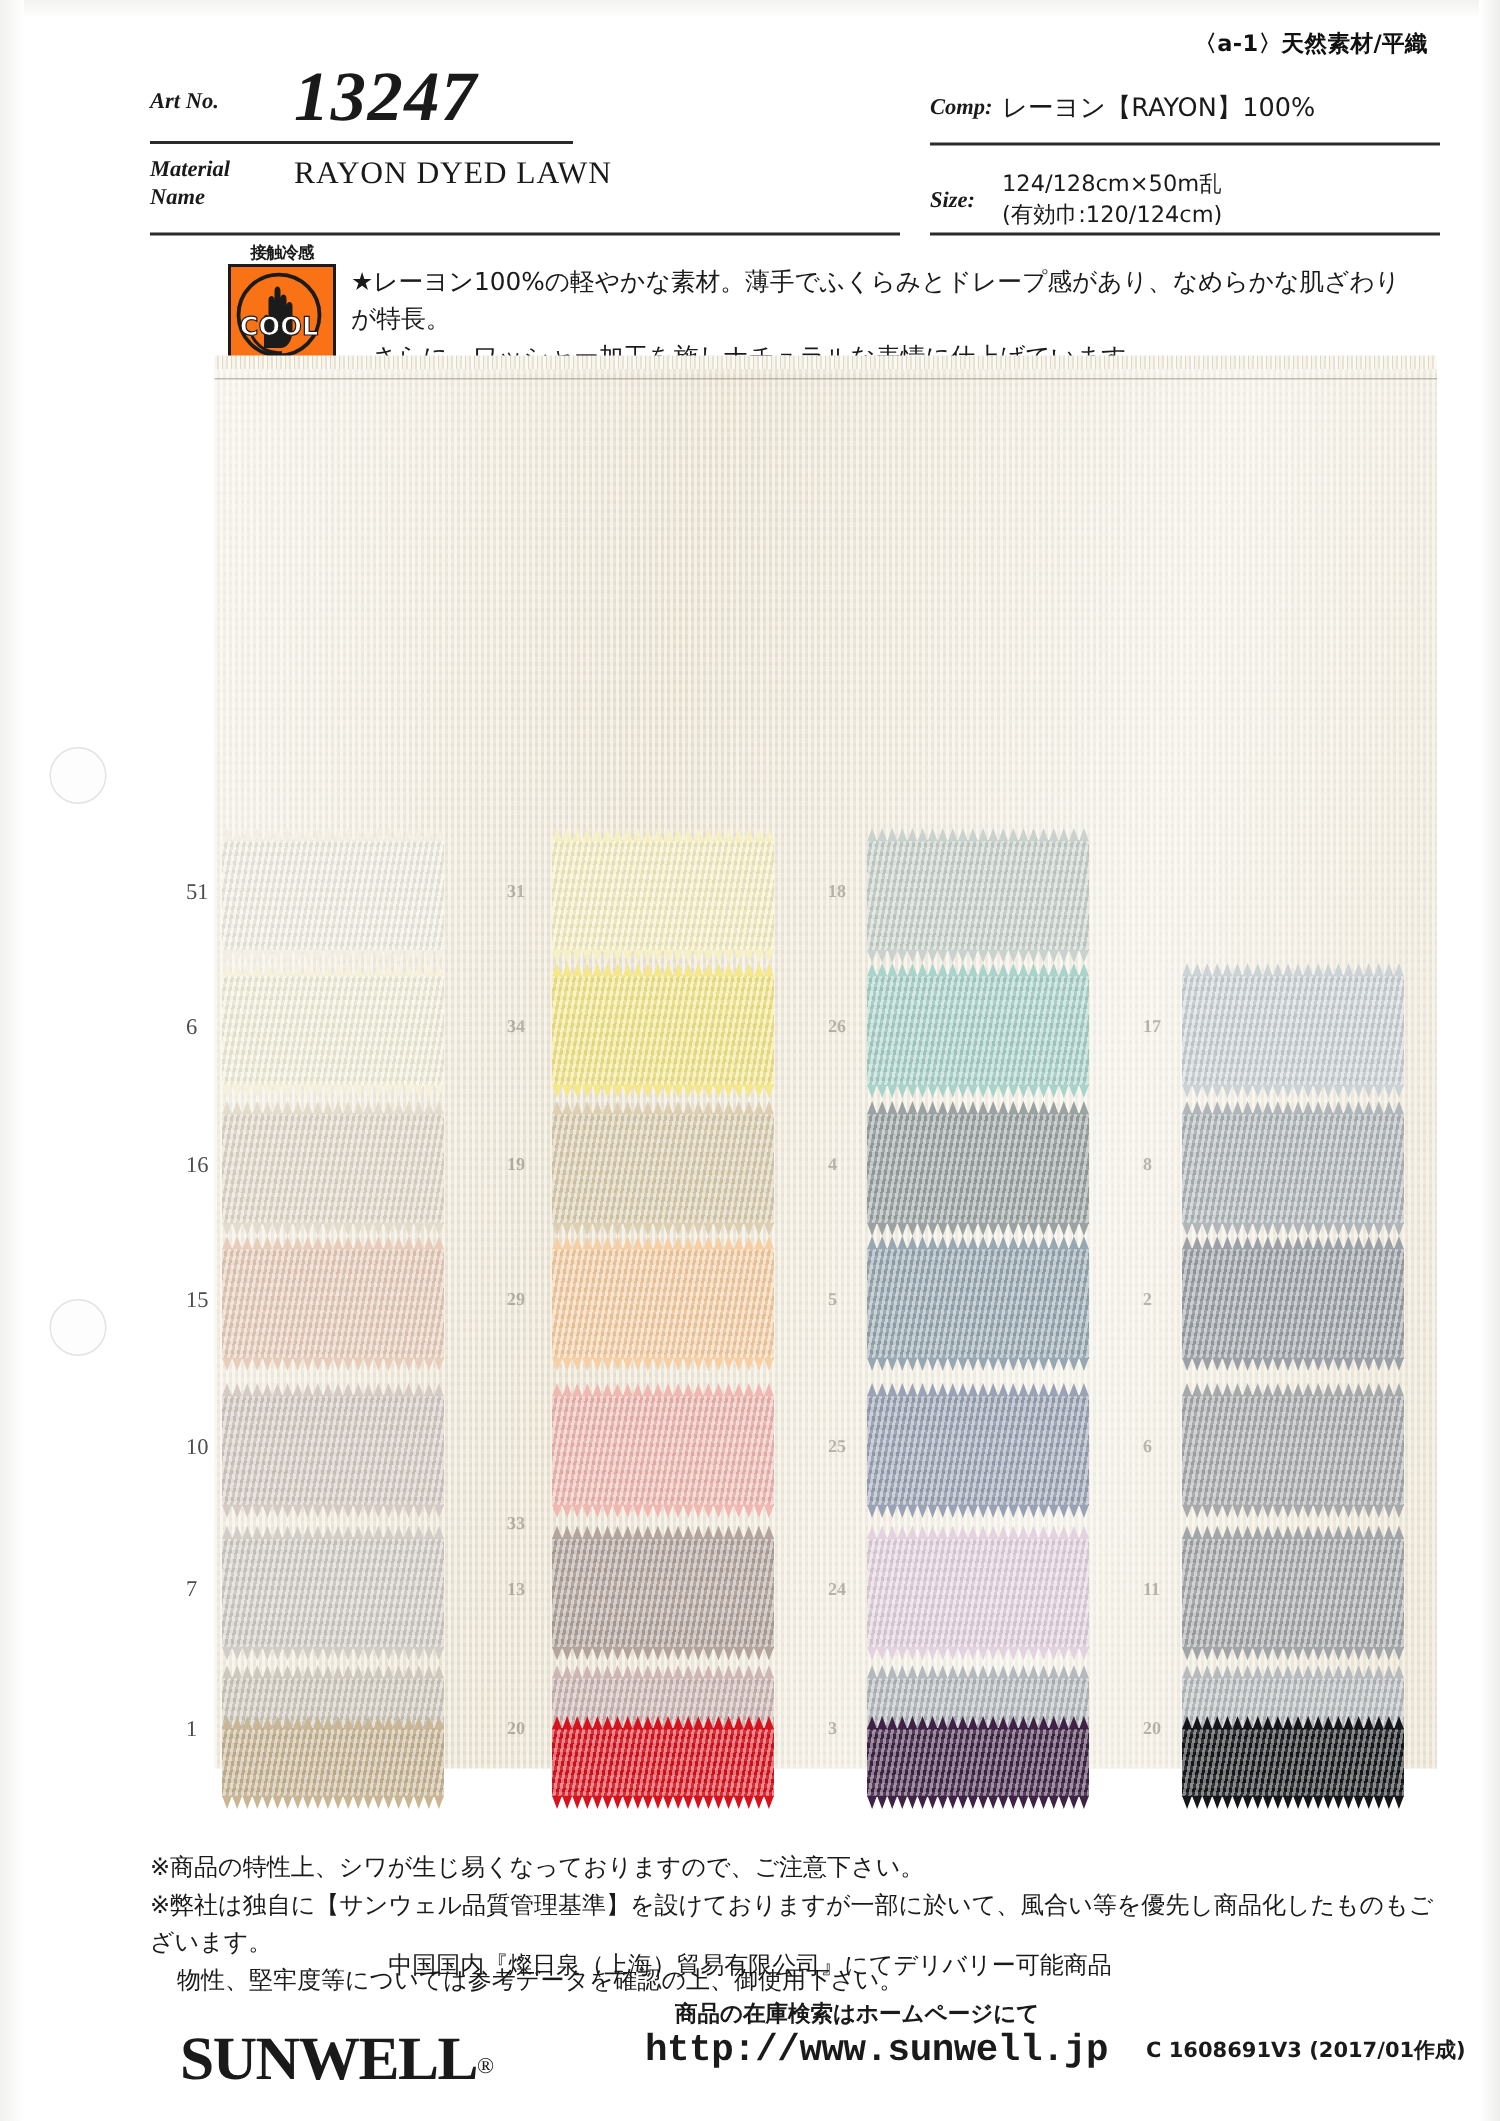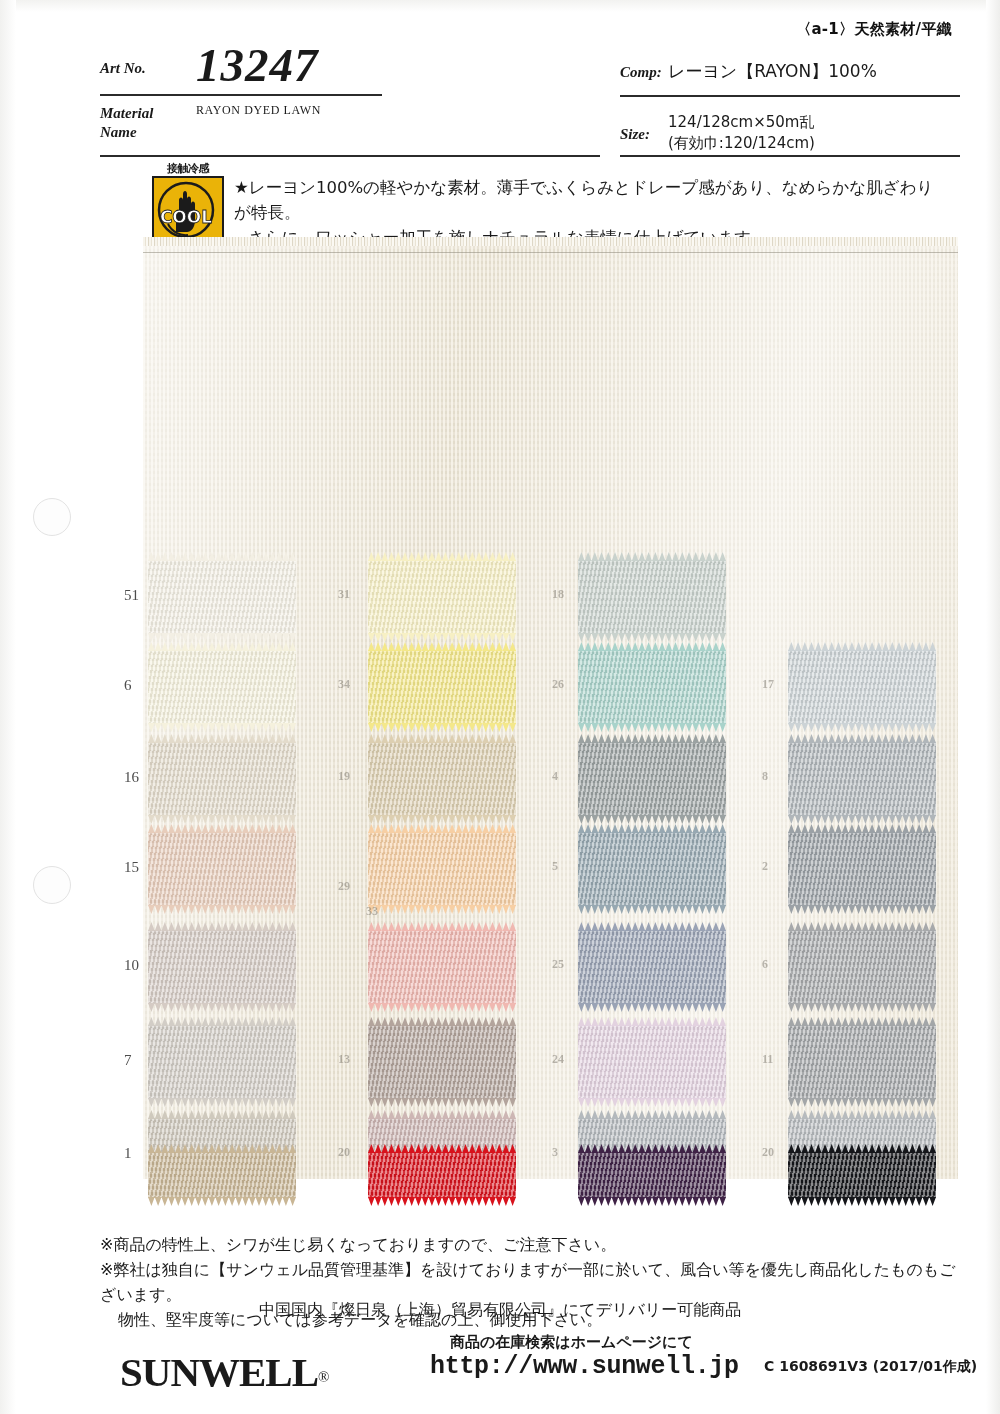--- a/index.html
+++ b/index.html
@@ -33,37 +33,37 @@
       font-family:"Liberation Serif",serif;}
   .rule-art{position:absolute;left:100px;top:94px;width:282px;height:2px;background:#2b2b2b;}
 
   .comp-label{position:absolute;left:620px;top:64px;font-size:15px;font-style:italic;font-weight:700;}
   .comp-value{position:absolute;left:668px;top:60px;font-size:17px;
       font-family:"DejaVu Sans","Liberation Sans",sans-serif;letter-spacing:0px;}
   .rule-comp{position:absolute;left:620px;top:95px;width:340px;height:2px;background:#2b2b2b;}
 
   .matname-label{position:absolute;left:100px;top:104px;font-size:15px;
       font-style:italic;font-weight:700;line-height:19px;}
-  .mat-en{position:absolute;left:196px;top:103px;font-size:12px;letter-spacing:.6px;
+  .mat-en{position:absolute;left:196px;top:103px;font-size:21px;letter-spacing:.6px;
       font-family:"Liberation Serif",serif;}
   .mat-jp{position:absolute;left:194px;top:119px;font-size:27px;letter-spacing:1px;
       font-family:"DejaVu Sans","Liberation Sans",sans-serif;font-weight:400;}
   .rule-mat{position:absolute;left:100px;top:155px;width:500px;height:2px;background:#2b2b2b;}
 
   .size-label{position:absolute;left:620px;top:126px;font-size:15px;font-style:italic;font-weight:700;}
   .size-value{position:absolute;left:668px;top:112px;font-size:15px;line-height:21px;
       font-family:"DejaVu Sans","Liberation Sans",sans-serif;}
   .rule-size{position:absolute;left:620px;top:155px;width:340px;height:2px;background:#2b2b2b;}
 
   
   .coolwrap{position:absolute;left:150px;top:163px;width:76px;}
   .cool-cap{font-size:11px;font-weight:700;letter-spacing:-.5px;text-align:center;
       font-family:"DejaVu Sans","Liberation Sans",sans-serif;line-height:12px;}
   .cool-box{width:68px;height:68px;border:2px solid #1b1b1b;margin:1px auto 0;position:relative;
-      background:#eab308;overflow:hidden;}
+      background:#f97316;overflow:hidden;}
   .cool-box svg{position:absolute;left:0;top:0;}
 
   .desc{position:absolute;left:234px;top:175px;width:716px;font-size:16.5px;line-height:25px;
       font-family:"DejaVu Sans","Liberation Sans",sans-serif;}
   .desc .l2{padding-left:14px;display:block;}
 
   
   #fabric{position:absolute;left:143px;top:244px;width:815px;height:935px;
       background:#f6f2e8;}
   #fabric .weave{position:absolute;inset:0;
@@ -294,21 +294,21 @@
       <div class="swnum" style="left: 124px; top: 859px;">15</div>
       <div class="sw" style="left: 368px; top: 832px; width: 148px; height: 74px; background: rgb(247, 207, 164);">
         <div class="patch-inner"></div>
         <svg width="148" height="9" viewBox="0 0 148 9" class="zig t">
           <path d="M0 9 L3.4 0 L6.7 9 L10.1 0 L13.5 9 L16.8 0 L20.2 9 L23.5 0 L26.9 9 L30.3 0 L33.6 9 L37.0 0 L40.4 9 L43.7 0 L47.1 9 L50.5 0 L53.8 9 L57.2 0 L60.5 9 L63.9 0 L67.3 9 L70.6 0 L74.0 9 L77.4 0 L80.7 9 L84.1 0 L87.5 9 L90.8 0 L94.2 9 L97.5 0 L100.9 9 L104.3 0 L107.6 9 L111.0 0 L114.4 9 L117.7 0 L121.1 9 L124.5 0 L127.8 9 L131.2 0 L134.5 9 L137.9 0 L141.3 9 L144.6 0 L148.0 9 Z" fill="#f7cfa4"></path>
         </svg>
         <svg width="148" height="9" viewBox="0 0 148 9" class="zig b" style="transform: scaleY(-1);">
           <path d="M0 9 L3.4 0 L6.7 9 L10.1 0 L13.5 9 L16.8 0 L20.2 9 L23.5 0 L26.9 9 L30.3 0 L33.6 9 L37.0 0 L40.4 9 L43.7 0 L47.1 9 L50.5 0 L53.8 9 L57.2 0 L60.5 9 L63.9 0 L67.3 9 L70.6 0 L74.0 9 L77.4 0 L80.7 9 L84.1 0 L87.5 9 L90.8 0 L94.2 9 L97.5 0 L100.9 9 L104.3 0 L107.6 9 L111.0 0 L114.4 9 L117.7 0 L121.1 9 L124.5 0 L127.8 9 L131.2 0 L134.5 9 L137.9 0 L141.3 9 L144.6 0 L148.0 9 Z" fill="#f7cfa4"></path>
         </svg>
       </div>
-      <div class="swnum faint" style="left: 338px; top: 859px; margin-top: 20px;">29</div>
+      <div class="swnum faint" style="left: 338px; top: 859px;">29</div>
       <div class="sw" style="left: 578px; top: 832px; width: 148px; height: 74px; background: rgb(151, 168, 178);">
         <div class="patch-inner"></div>
         <svg width="148" height="9" viewBox="0 0 148 9" class="zig t">
           <path d="M0 9 L3.4 0 L6.7 9 L10.1 0 L13.5 9 L16.8 0 L20.2 9 L23.5 0 L26.9 9 L30.3 0 L33.6 9 L37.0 0 L40.4 9 L43.7 0 L47.1 9 L50.5 0 L53.8 9 L57.2 0 L60.5 9 L63.9 0 L67.3 9 L70.6 0 L74.0 9 L77.4 0 L80.7 9 L84.1 0 L87.5 9 L90.8 0 L94.2 9 L97.5 0 L100.9 9 L104.3 0 L107.6 9 L111.0 0 L114.4 9 L117.7 0 L121.1 9 L124.5 0 L127.8 9 L131.2 0 L134.5 9 L137.9 0 L141.3 9 L144.6 0 L148.0 9 Z" fill="#97a8b2"></path>
         </svg>
         <svg width="148" height="9" viewBox="0 0 148 9" class="zig b" style="transform: scaleY(-1);">
           <path d="M0 9 L3.4 0 L6.7 9 L10.1 0 L13.5 9 L16.8 0 L20.2 9 L23.5 0 L26.9 9 L30.3 0 L33.6 9 L37.0 0 L40.4 9 L43.7 0 L47.1 9 L50.5 0 L53.8 9 L57.2 0 L60.5 9 L63.9 0 L67.3 9 L70.6 0 L74.0 9 L77.4 0 L80.7 9 L84.1 0 L87.5 9 L90.8 0 L94.2 9 L97.5 0 L100.9 9 L104.3 0 L107.6 9 L111.0 0 L114.4 9 L117.7 0 L121.1 9 L124.5 0 L127.8 9 L131.2 0 L134.5 9 L137.9 0 L141.3 9 L144.6 0 L148.0 9 Z" fill="#97a8b2"></path>
         </svg>
       </div>
       <div class="swnum faint" style="left: 552px; top: 859px;">5</div>
@@ -334,21 +334,21 @@
       <div class="swnum" style="left: 124px; top: 957px;">10</div>
       <div class="sw" style="left: 368px; top: 930px; width: 148px; height: 74px; background: rgb(240, 184, 177);">
         <div class="patch-inner"></div>
         <svg width="148" height="9" viewBox="0 0 148 9" class="zig t">
           <path d="M0 9 L3.4 0 L6.7 9 L10.1 0 L13.5 9 L16.8 0 L20.2 9 L23.5 0 L26.9 9 L30.3 0 L33.6 9 L37.0 0 L40.4 9 L43.7 0 L47.1 9 L50.5 0 L53.8 9 L57.2 0 L60.5 9 L63.9 0 L67.3 9 L70.6 0 L74.0 9 L77.4 0 L80.7 9 L84.1 0 L87.5 9 L90.8 0 L94.2 9 L97.5 0 L100.9 9 L104.3 0 L107.6 9 L111.0 0 L114.4 9 L117.7 0 L121.1 9 L124.5 0 L127.8 9 L131.2 0 L134.5 9 L137.9 0 L141.3 9 L144.6 0 L148.0 9 Z" fill="#f0b8b1"></path>
         </svg>
         <svg width="148" height="9" viewBox="0 0 148 9" class="zig b" style="transform: scaleY(-1);">
           <path d="M0 9 L3.4 0 L6.7 9 L10.1 0 L13.5 9 L16.8 0 L20.2 9 L23.5 0 L26.9 9 L30.3 0 L33.6 9 L37.0 0 L40.4 9 L43.7 0 L47.1 9 L50.5 0 L53.8 9 L57.2 0 L60.5 9 L63.9 0 L67.3 9 L70.6 0 L74.0 9 L77.4 0 L80.7 9 L84.1 0 L87.5 9 L90.8 0 L94.2 9 L97.5 0 L100.9 9 L104.3 0 L107.6 9 L111.0 0 L114.4 9 L117.7 0 L121.1 9 L124.5 0 L127.8 9 L131.2 0 L134.5 9 L137.9 0 L141.3 9 L144.6 0 L148.0 9 Z" fill="#f0b8b1"></path>
         </svg>
       </div>
-      <div class="swnum faint" style="left: 338px; top: 904px; padding-left: 28px;">33</div>
+      <div class="swnum faint" style="left: 338px; top: 1008px;">33</div>
       <div class="sw" style="left: 578px; top: 930px; width: 148px; height: 74px; background: rgb(154, 163, 181);">
         <div class="patch-inner"></div>
         <svg width="148" height="9" viewBox="0 0 148 9" class="zig t">
           <path d="M0 9 L3.4 0 L6.7 9 L10.1 0 L13.5 9 L16.8 0 L20.2 9 L23.5 0 L26.9 9 L30.3 0 L33.6 9 L37.0 0 L40.4 9 L43.7 0 L47.1 9 L50.5 0 L53.8 9 L57.2 0 L60.5 9 L63.9 0 L67.3 9 L70.6 0 L74.0 9 L77.4 0 L80.7 9 L84.1 0 L87.5 9 L90.8 0 L94.2 9 L97.5 0 L100.9 9 L104.3 0 L107.6 9 L111.0 0 L114.4 9 L117.7 0 L121.1 9 L124.5 0 L127.8 9 L131.2 0 L134.5 9 L137.9 0 L141.3 9 L144.6 0 L148.0 9 Z" fill="#9aa3b5"></path>
         </svg>
         <svg width="148" height="9" viewBox="0 0 148 9" class="zig b" style="transform: scaleY(-1);">
           <path d="M0 9 L3.4 0 L6.7 9 L10.1 0 L13.5 9 L16.8 0 L20.2 9 L23.5 0 L26.9 9 L30.3 0 L33.6 9 L37.0 0 L40.4 9 L43.7 0 L47.1 9 L50.5 0 L53.8 9 L57.2 0 L60.5 9 L63.9 0 L67.3 9 L70.6 0 L74.0 9 L77.4 0 L80.7 9 L84.1 0 L87.5 9 L90.8 0 L94.2 9 L97.5 0 L100.9 9 L104.3 0 L107.6 9 L111.0 0 L114.4 9 L117.7 0 L121.1 9 L124.5 0 L127.8 9 L131.2 0 L134.5 9 L137.9 0 L141.3 9 L144.6 0 L148.0 9 Z" fill="#9aa3b5"></path>
         </svg>
       </div>
       <div class="swnum faint" style="left: 552px; top: 957px;">25</div>

